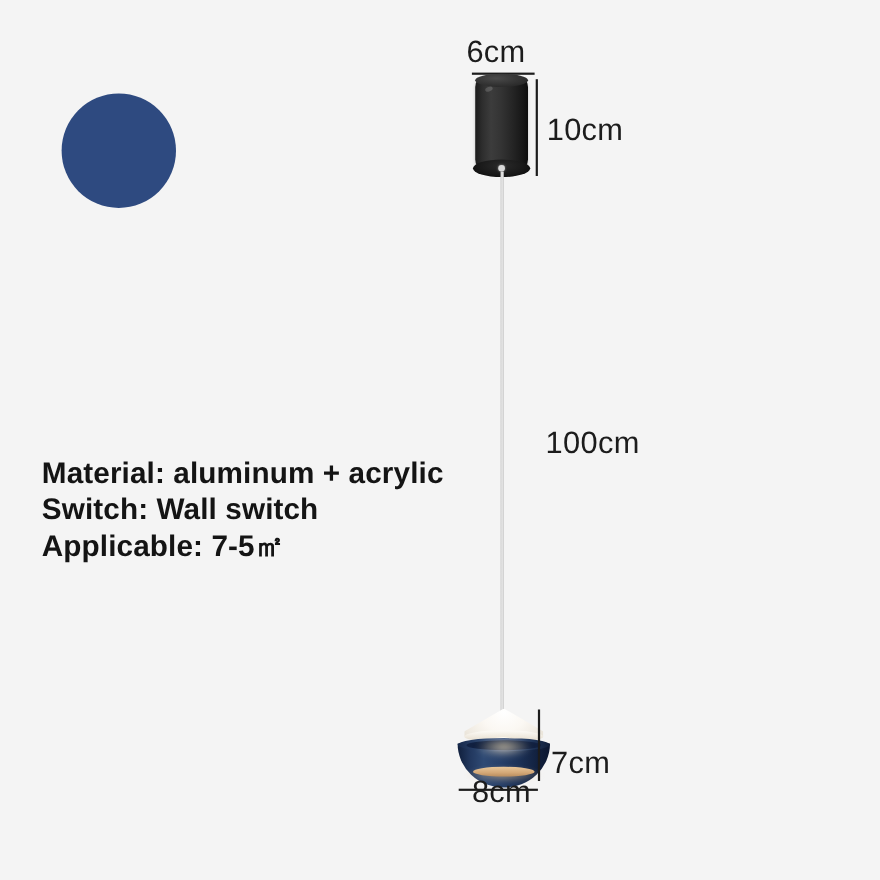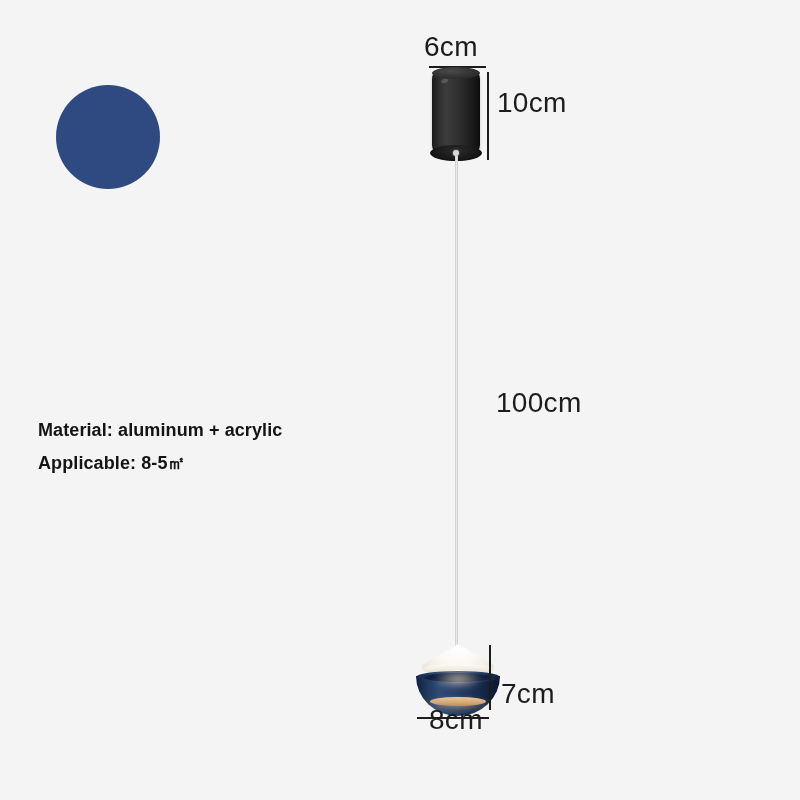--- a/index.html
+++ b/index.html
@@ -34,39 +34,39 @@
   }
 
   
   .spec-block {
     position: absolute;
     left: 38px;
     top: 414px;
     width: 420px;
   }
   .spec-line {
-    font-size: 18px;
+    font-size: 27px;
     font-weight: bold;
     color: #141414;
     line-height: 33px;
     letter-spacing: 0.1px;
     white-space: nowrap;
   }
 
   
   .dim-label {
     position: absolute;
     font-size: 28px;
     color: #1c1c1c;
     font-weight: 400;
     white-space: nowrap;
     letter-spacing: 0.3px;
   }
   .dim-6cm   { left: 424px; top: 31px; }
-  .dim-10cm  { left: 497px; top: 87px; }
+  .dim-10cm  { left: 497px; top: 102px; }
   .dim-100cm { left: 496px; top: 387px; }
   .dim-7cm   { left: 501px; top: 678px; }
   .dim-8cm   { left: 429px; top: 704px; }
 
   
   .rule-h {
     position: absolute;
     height: 2px;
     background: #1c1c1c;
   }
@@ -277,21 +277,22 @@
 </style>
 </head>
 <body>
 
 <div class="stage">
 
   <div class="swatch"></div>
 
   <div class="spec-block">
     <div class="spec-line">Material: aluminum + acrylic</div>
-    <div class="spec-line">Applicable: 8-5㎡</div>
+    <div class="spec-line">Switch: Wall switch</div>
+    <div class="spec-line">Applicable: 7-5㎡</div>
   </div>
 
   <div class="dim-label dim-6cm">6cm</div>
   <div class="rule-h rule-6cm"></div>
 
   <div class="dim-label dim-10cm">10cm</div>
   <div class="rule-v rule-10cm"></div>
 
   <div class="canopy">
     <div class="canopy-top"></div>

